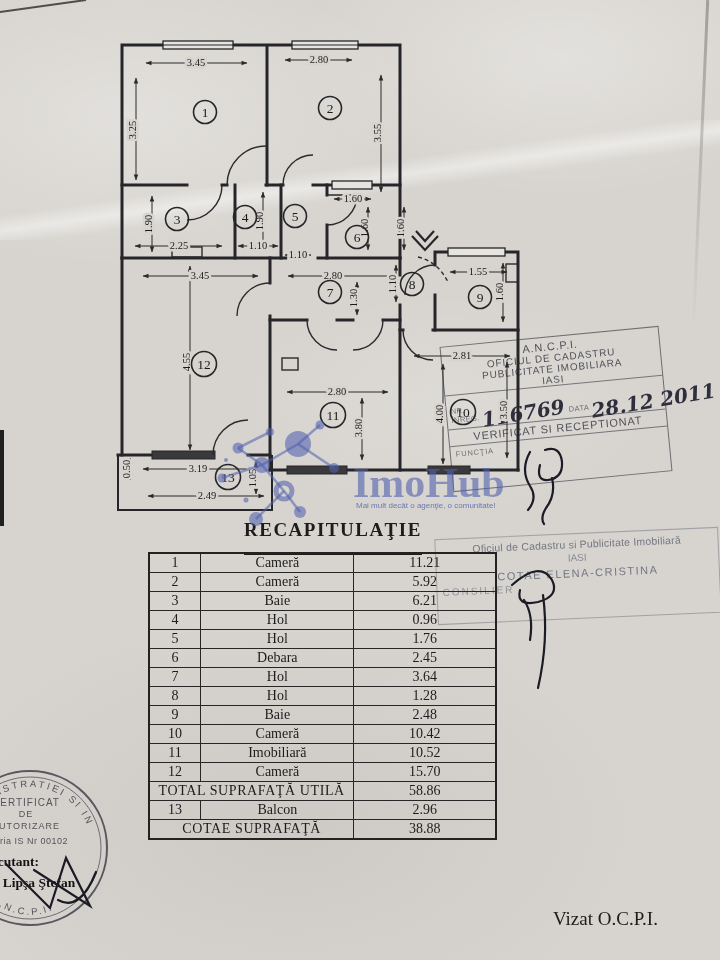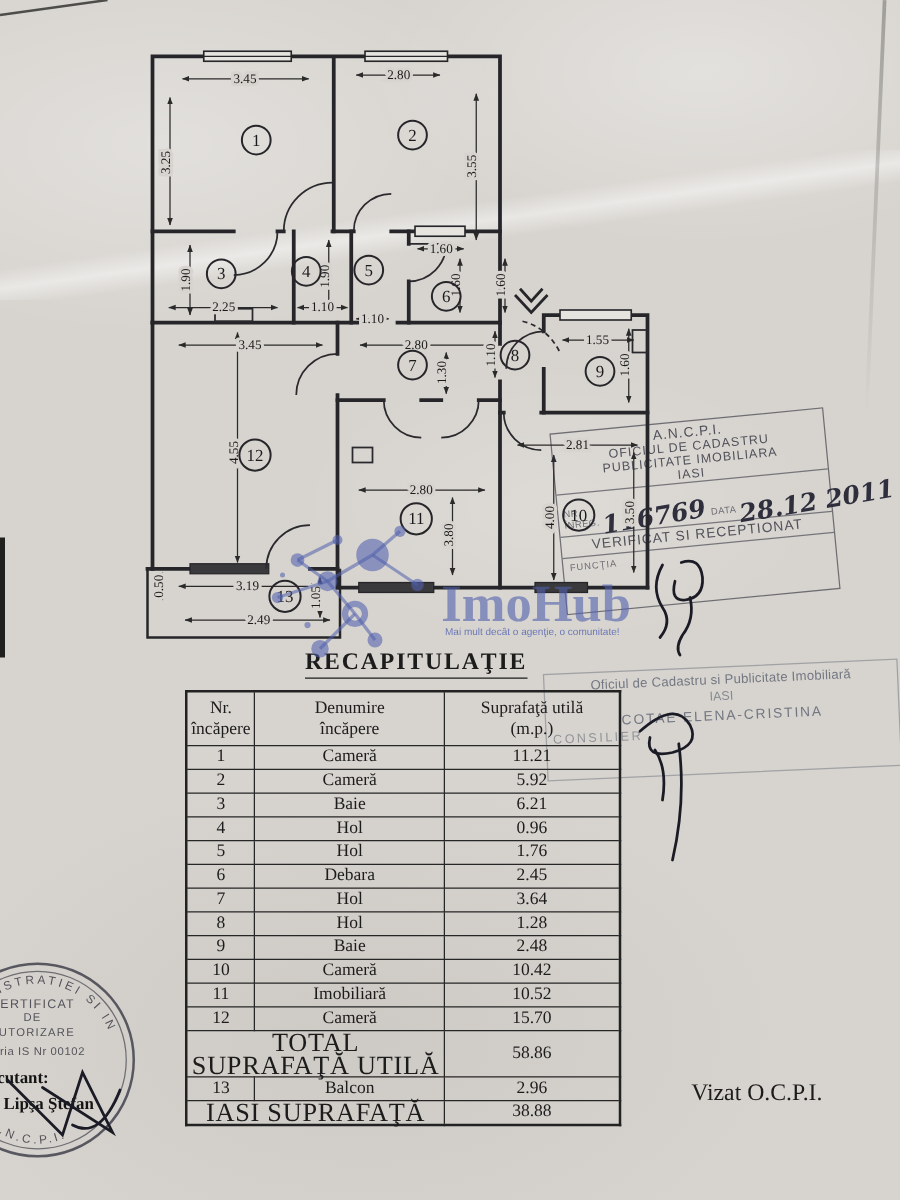--- a/index.html
+++ b/index.html
@@ -14,28 +14,28 @@
     font-family:"Liberation Serif", serif;color:#1c1c1c;
   }
   .crease1{position:absolute;left:0;top:120px;width:760px;height:120px;pointer-events:none;
     background:linear-gradient(172deg, transparent 42%, rgba(255,255,255,.45) 49%, transparent 56%);}
   .crease2{position:absolute;left:699px;top:0;width:3px;height:330px;transform:rotate(2.5deg);
     background:linear-gradient(to bottom, rgba(110,110,104,.55), rgba(110,110,104,0));pointer-events:none;}
   .edge-sliver{position:absolute;left:0;top:430px;width:4px;height:96px;background:#20201e;}
   
   .recap-title{position:absolute;left:244px;top:519px;width:170px;text-align:center;
     font-size:19px;font-weight:bold;letter-spacing:1.5px;}
-  .recap-title span{display:inline-block;border-bottom:1.8px solid #1d1d1d;padding-bottom:1px;}
+  .recap-title span{display:inline-block;border-bottom:1.8px solid #1d1d1d;padding-bottom:13px;}
   table.recap{position:absolute;left:148px;top:552px;width:349px;border-collapse:collapse;
     font-size:14px;z-index:3;}
   table.recap td,table.recap th{border:1.4px solid #262626;padding:0 3px;text-align:center;
     font-weight:normal;line-height:18px;height:18px;background:transparent;}
   table.recap{border:2.2px solid #222;}
   table.recap th{height:42px;line-height:17px;}
-  td.total-lab{font-size:21px;letter-spacing:.6px;height:24px;line-height:23px;}
+  td.total-lab{font-size:14px;letter-spacing:.6px;height:24px;line-height:23px;}
   
   .stamp-ancpi{position:absolute;left:446px;top:336px;width:218px;height:144px;z-index:1;
     transform:rotate(-5.5deg);border:1.6px solid rgba(68,68,78,.75);
     color:#4b4b55;font-family:"Liberation Sans",sans-serif;font-size:10px;
     letter-spacing:.8px;text-transform:uppercase;opacity:.95;}
   .stamp-ancpi .c{text-align:center;}
   .sa-l1{font-size:11px;margin-top:3px;}
   .sa-row{border-top:1.4px solid rgba(68,68,78,.7);height:33px;display:flex;align-items:flex-end;
     overflow:visible;}
   .sa-sm{font-size:7.5px;letter-spacing:.4px;padding:0 2px 4px 4px;color:rgba(75,75,85,.8);}
@@ -48,21 +48,21 @@
   
   .stamp-ocpi{position:absolute;left:436px;top:533px;width:282px;height:84px;z-index:1;
     transform:rotate(-2.5deg);border:1px solid rgba(108,112,124,.5);
     color:rgba(104,110,122,.9);font-family:"Liberation Sans",sans-serif;font-size:10.5px;
     text-align:center;}
   .so-l1{margin-top:4px;letter-spacing:.2px;}
   .so-l2{opacity:.8;font-size:10px;margin-top:2px;}
   .so-l3{letter-spacing:1.5px;margin-top:4px;color:rgba(96,102,116,.85);font-size:11px;}
   .so-l4{text-align:left;padding-left:5px;letter-spacing:2px;font-size:10px;opacity:.7;margin-top:2px;}
   
-  .vizat{position:absolute;left:553px;top:864px;font-size:19px;z-index:3;}
+  .vizat{position:absolute;left:553px;top:908px;font-size:19px;z-index:3;}
   
   svg.main{position:absolute;left:0;top:0;z-index:4;pointer-events:none;}
   .wall{stroke:#26262a;stroke-width:3;stroke-linecap:square;fill:none;}
   .wallthin{stroke:#26262a;stroke-width:2;fill:none;}
   .door{stroke:#2a2a2e;stroke-width:1.4;fill:none;}
   .dimline{stroke:#2a2a2a;stroke-width:1;fill:none;}
   .winlight{fill:#e6e4df;stroke:#26262a;stroke-width:1.3;}
   .windark{fill:#3a3a3c;stroke:#26262a;stroke-width:1;}
   text.dim{font-family:"Liberation Serif",serif;font-size:10.5px;fill:#1b1b1b;
     paint-order:stroke;stroke:#d7d4cf;stroke-width:5px;text-anchor:middle;}
@@ -115,34 +115,20 @@
     <div class="sa-func">Funcţia</div>
   </div>
 
   <table class="recap">
     <colgroup>
         <col style="width:52px">
         <col style="width:154px">
         <col style="width:143px">
       </colgroup>
     <tbody>
-        <tr>
-      <th>
-        <div>Nr.</div>
-            <div>încăpere</div>
-          </th>
-      <th>
-        <div>Denumire</div>
-            <div>încăpere</div>
-          </th>
-      <th>
-        <div>Suprafaţă utilă</div>
-            <div>(m.p.)</div>
-          </th>
-    </tr>
     <tr>
           <td>1</td>
           <td>Cameră</td>
           <td>11.21</td>
         </tr>
     <tr>
           <td>2</td>
           <td>Cameră</td>
           <td>5.92</td>
         </tr>
@@ -199,21 +185,21 @@
     <tr>
       <td colspan="2" class="total-lab">TOTAL SUPRAFAŢĂ UTILĂ</td>
       <td>58.86</td>
         </tr>
     <tr>
       <td>13</td>
           <td>Balcon</td>
           <td>2.96</td>
         </tr>
     <tr>
-      <td colspan="2" class="total-lab">IASI SUPRAFAŢĂ</td>
+      <td colspan="2" class="total-lab">COTAE SUPRAFAŢĂ</td>
       <td>38.88</td>
         </tr>
   </tbody>
     </table>
 
   <div class="vizat">Vizat O.C.P.I.</div>
 
   <svg class="main" width="720" height="960" viewBox="0 0 720 960">
     <defs>
       <marker id="ma" viewBox="0 0 10 10" refX="8.5" refY="5" markerWidth="6.5" markerHeight="6.5" orient="auto-start-reverse">

